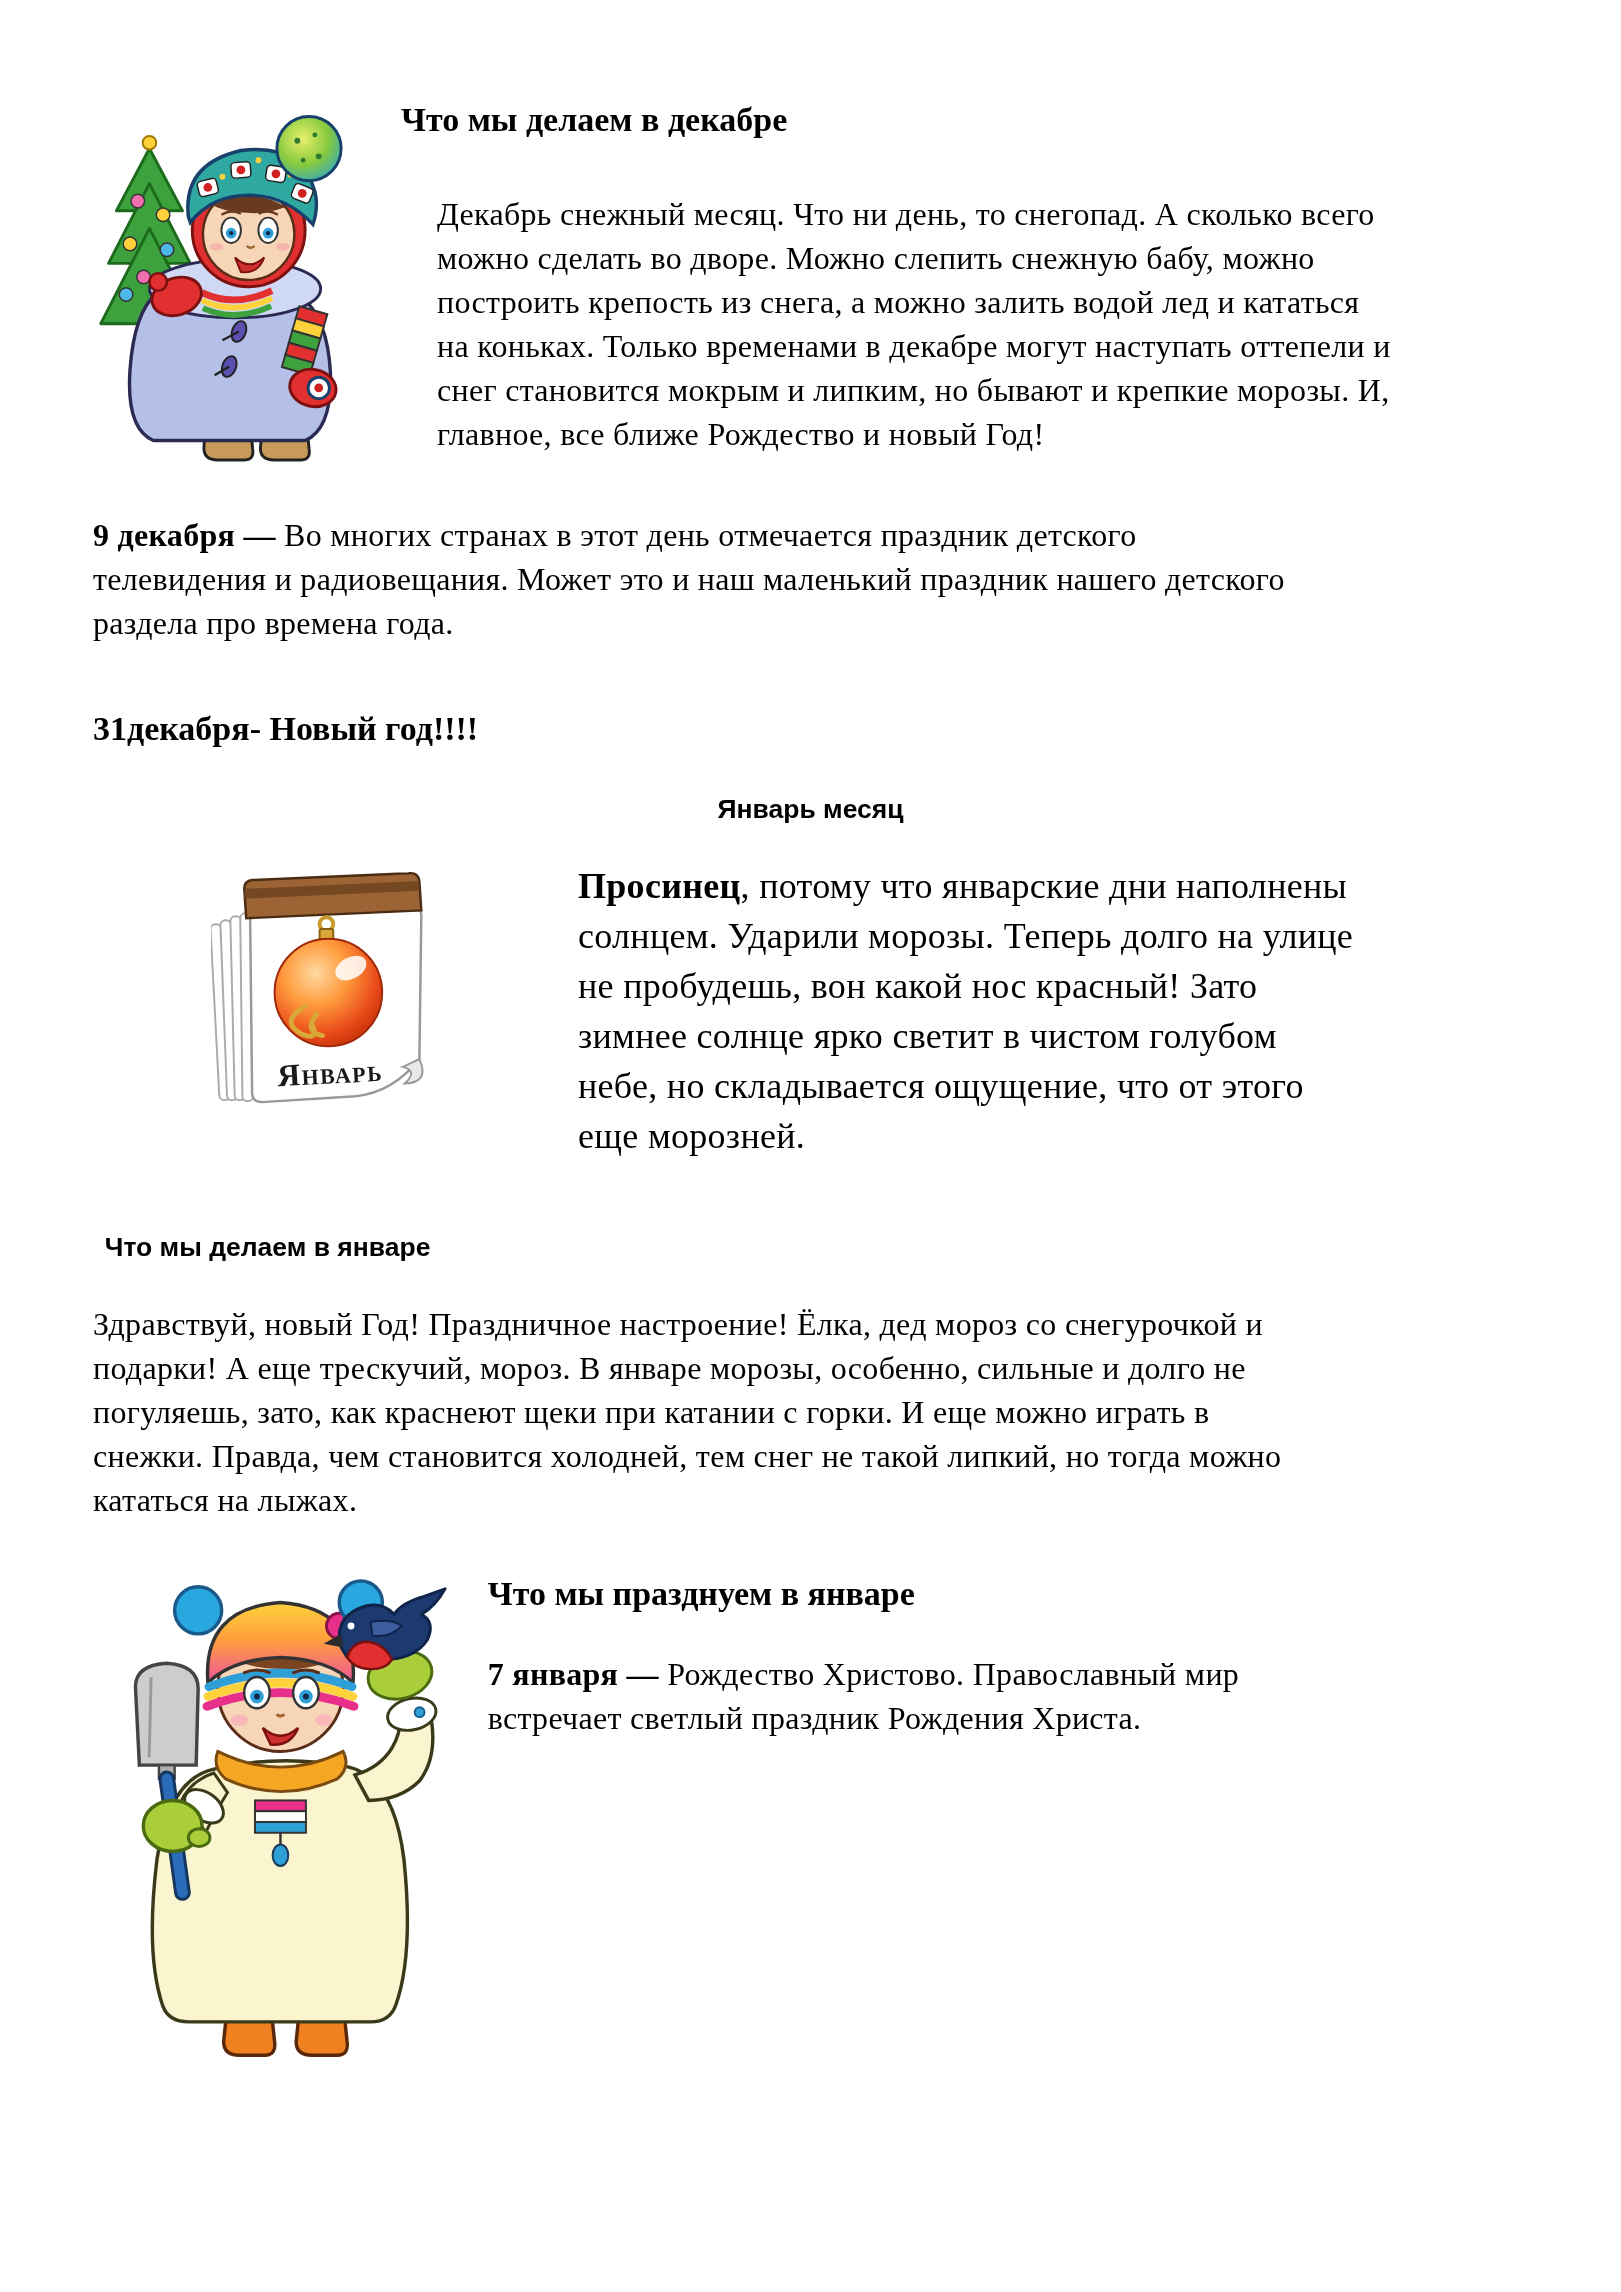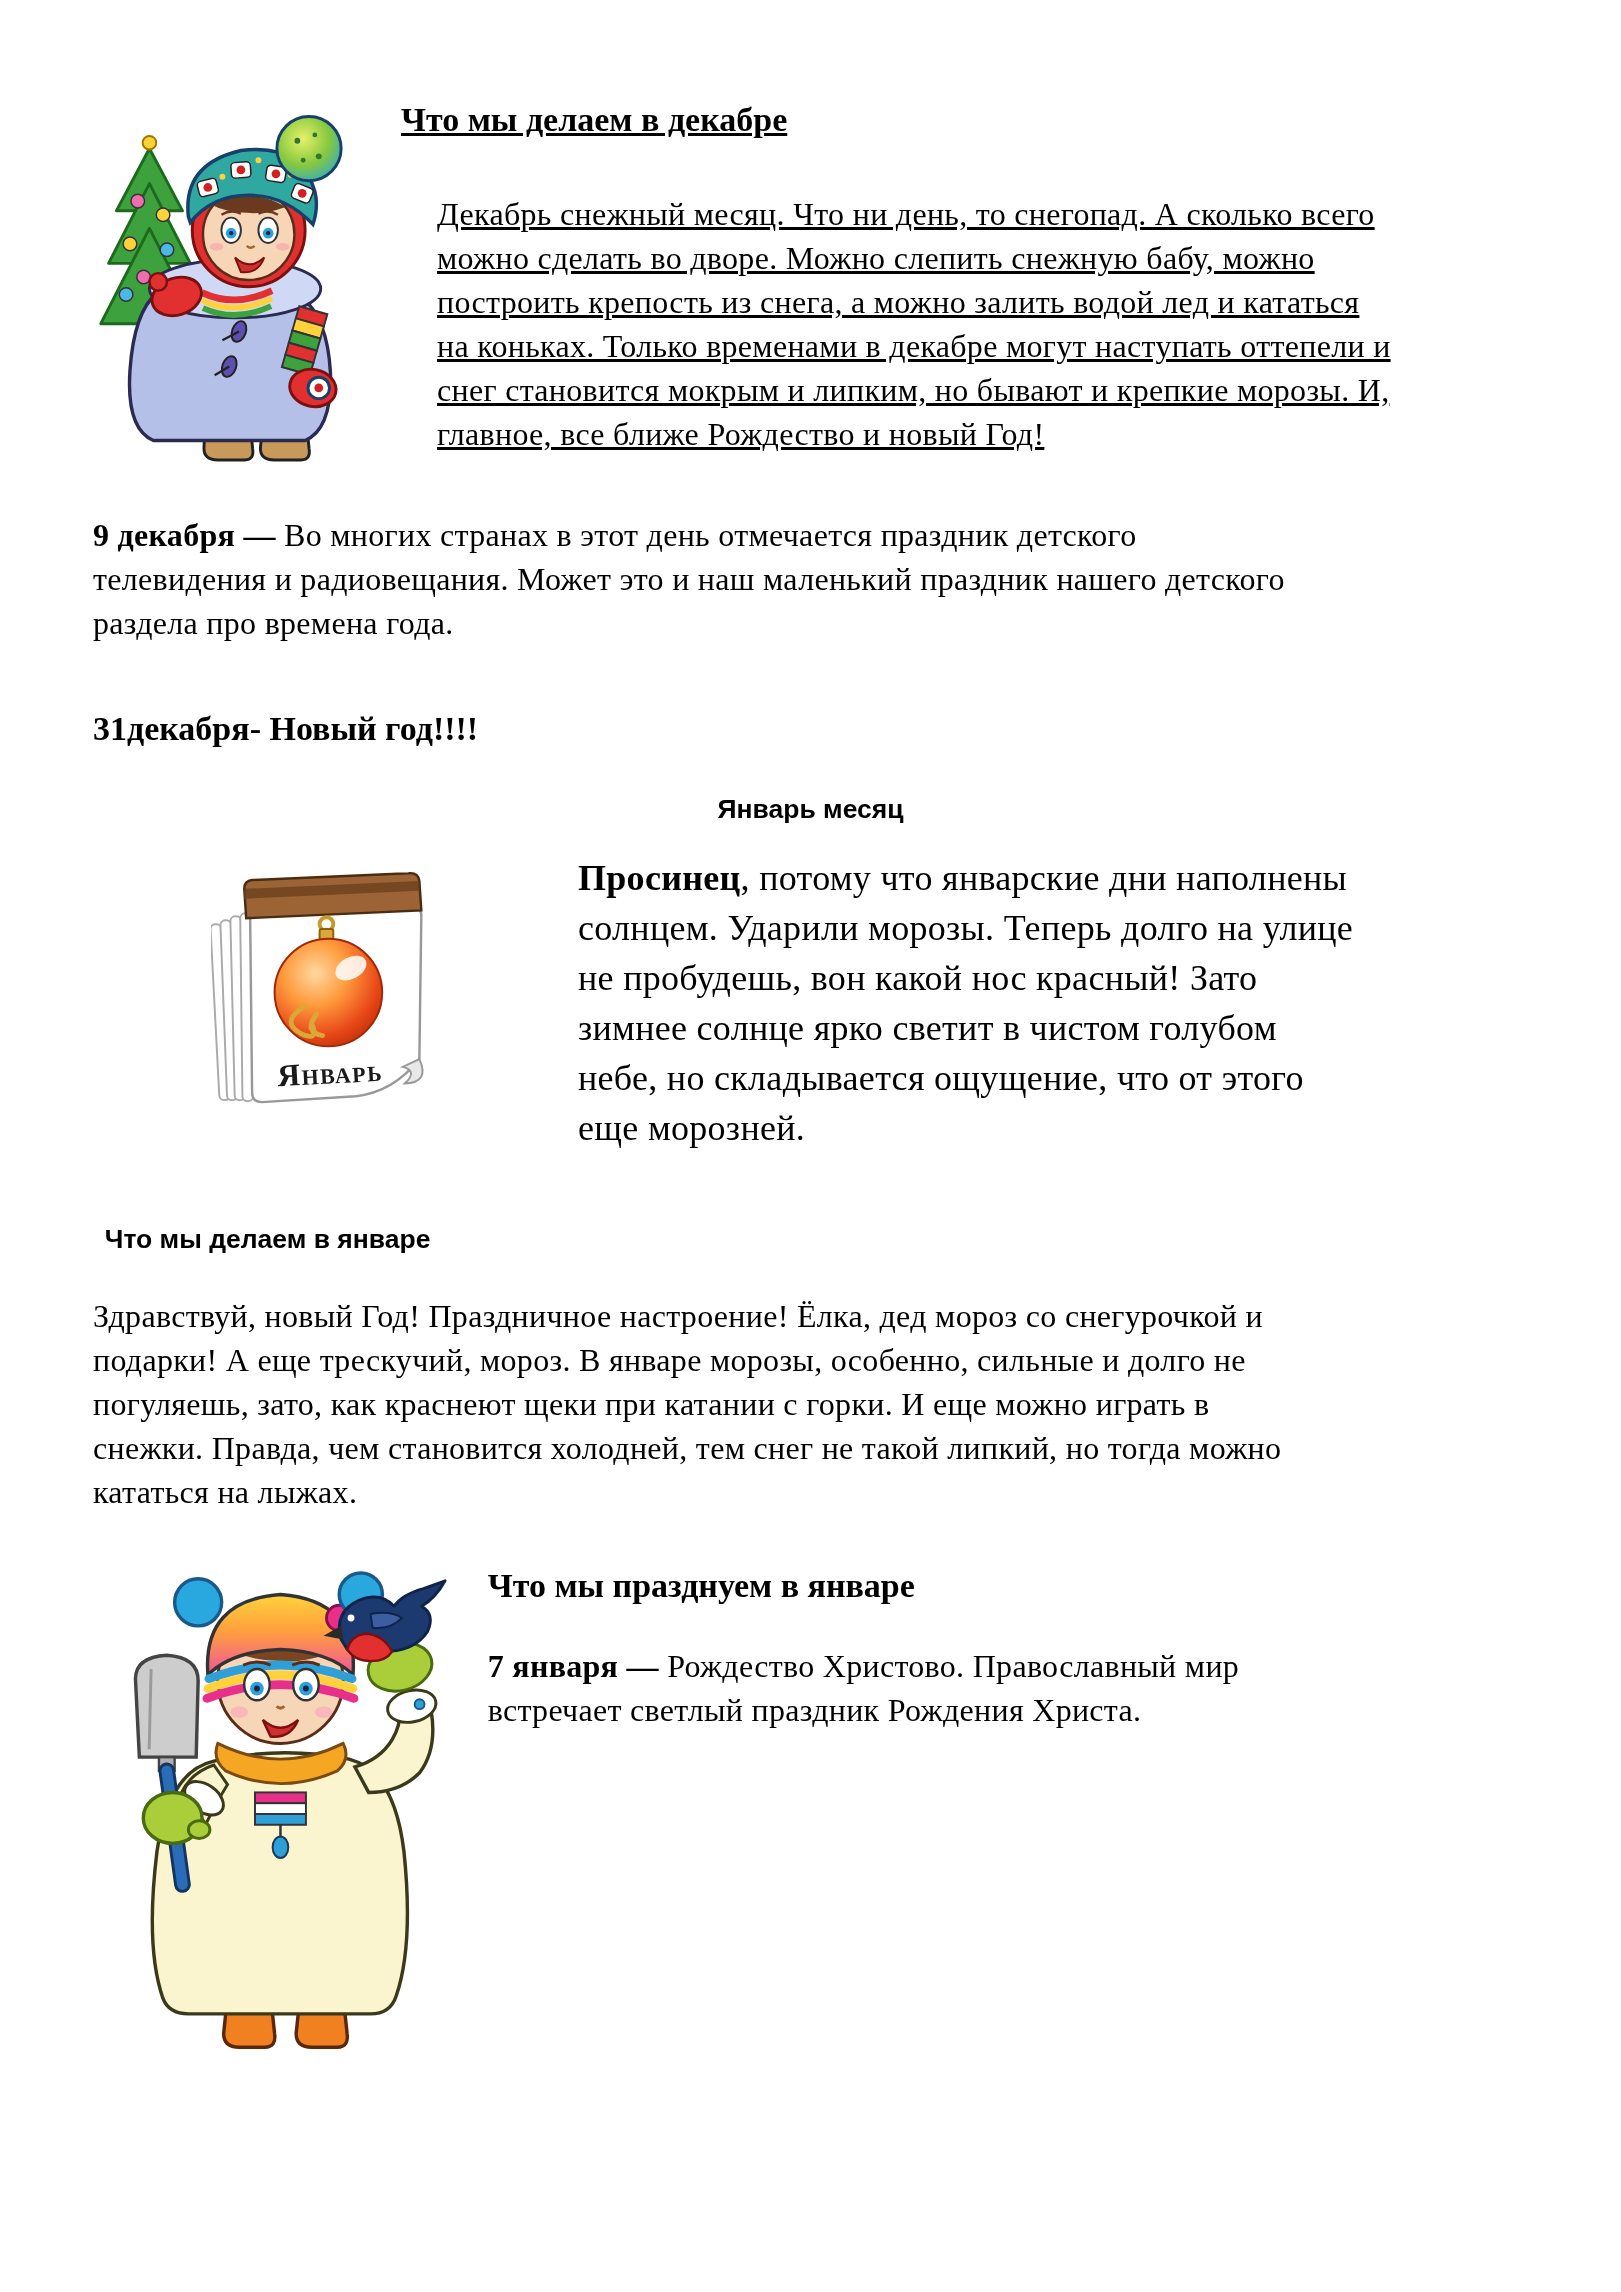--- a/index.html
+++ b/index.html
@@ -14,31 +14,31 @@
   .col { flex:1; min-width:0; }
 
   .h-serif { font-family:"Liberation Serif", serif; font-weight:bold; font-size:34px; line-height:1.2; margin:0; }
   .h-sans  { font-family:"Liberation Sans", sans-serif; font-weight:bold; font-size:26.5px; line-height:1.25; margin:0; }
 
   .body { font-size:32px; line-height:44px; margin:0; white-space:pre-line; letter-spacing:0.3px; }
   .big  { font-size:36px; line-height:50px; margin:0; white-space:pre-line; letter-spacing:0.3px; }
   .body b, .big b { font-weight:bold; }
 
   .sec1 .fig1 { width:253px; flex:0 0 253px; margin-right:55px; }
-  .sec1 .col  { padding-top:13.7px;text-decoration:underline; }
+  .sec1 .col  { padding-top:13.7px; }
   .sec1 .body { margin-top:52px;margin-left:36px; }
   .h-celebrate-dec { margin-top:33px; }
 
   .p9 { margin-top:45px; }
   .newyear { margin-top:64px; font-size:34px; }
   .h-month { margin-top:43px;text-align:center; }
 
   .sec2 { margin-top:25.5px; }
   .fig2 { width:225px; flex:0 0 225px; margin:15.7px 142px 0 118px; }
-  .sec2 .col { padding-top:2px; }
+  .sec2 .col { padding-top:2px;margin-top:8px; }
 
   .h-do-jan { margin-top:70px; padding-left:11.8px; }
   .p-do-jan { margin-top:37px; }
 
   .sec3 { margin-top:43px; }
   .fig3 { width:341px; flex:0 0 341px; margin-left:14.7px; margin-right:39px; }
   .sec3 .col { padding-top:9.8px; }
   .sec3 .item { margin-top:37px; }
 
   .fig svg { display:block; }

